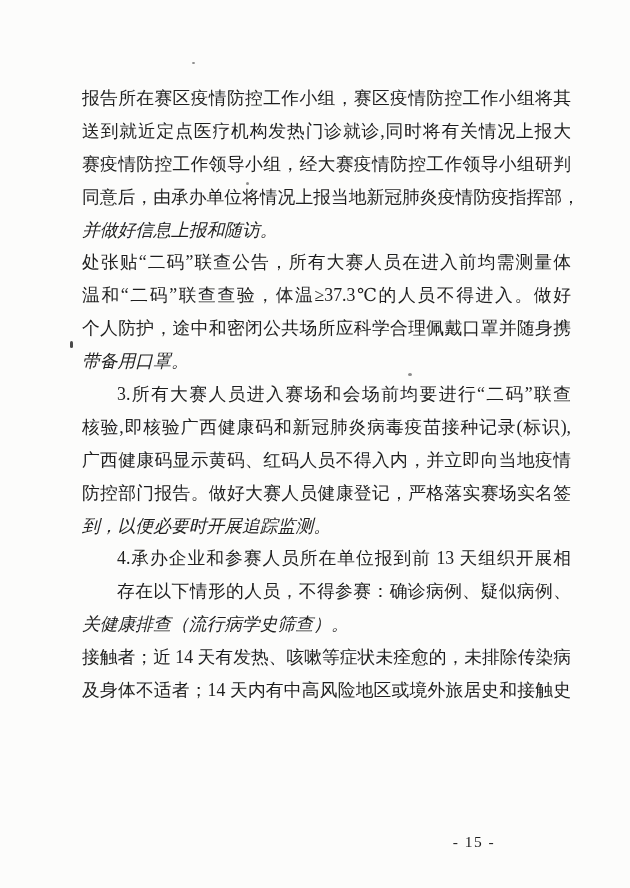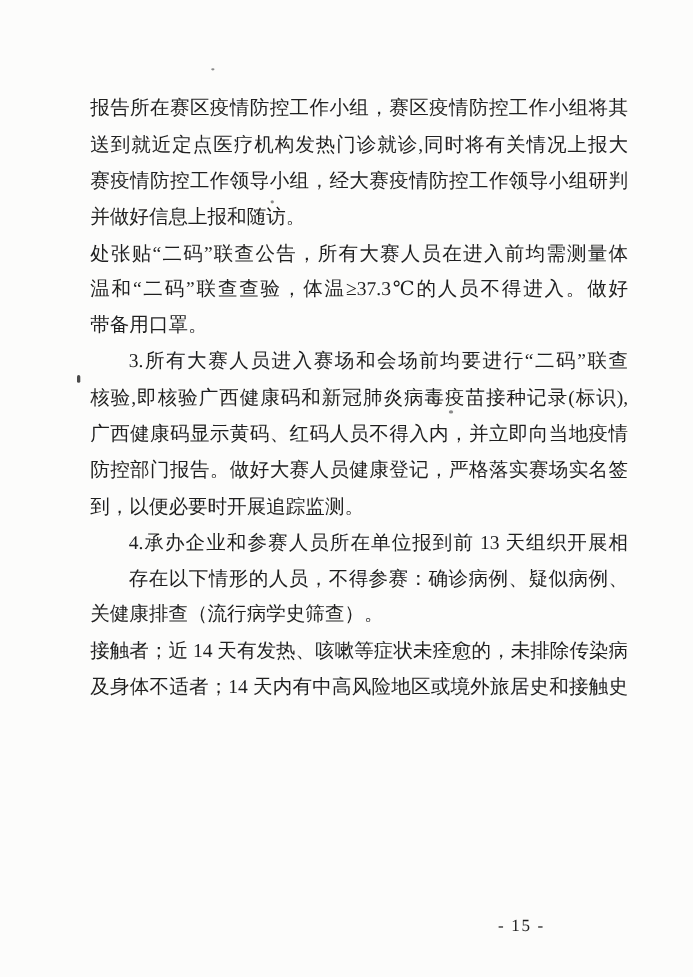--- a/index.html
+++ b/index.html
@@ -29,20 +29,21 @@
     line-height: var(--lh);
     white-space: nowrap;
     text-align: justify;
     text-align-last: justify;
     text-justify: inter-character;
     overflow: visible;
   }
   .line.para-end {
     text-align: left;
     text-align-last: left;
+    font-style: italic;
   }
   .line.indented { text-indent: 35px; }
   .footer {
     position: absolute;
     left: 400px; top: 833px; width: 148px;
     text-align: center;
     color: var(--ink);
     font-size: 15.5px;
     letter-spacing: 1.5px;
     font-weight: 500;
@@ -58,23 +59,25 @@
   .speck.s4 { left: 408px; top: 373px; width: 4px; height: 3px; }
 </style>
 </head>
 <body>
 
 <div class="page">
   <div class="text-block">
       <div class="line">报告所在赛区疫情防控工作小组，赛区疫情防控工作小组将其</div>
       <div class="line">送到就近定点医疗机构发热门诊就诊,同时将有关情况上报大</div>
       <div class="line">赛疫情防控工作领导小组，经大赛疫情防控工作领导小组研判</div>
+      <div class="line">同意后，由承办单位将情况上报当地新冠肺炎疫情防疫指挥部，</div>
       <div class="line para-end">并做好信息上报和随访。</div>
       <div class="line">处张贴“二码”联查公告，所有大赛人员在进入前均需测量体</div>
       <div class="line">温和“二码”联查查验，体温≥37.3℃的人员不得进入。做好</div>
+      <div class="line">个人防护，途中和密闭公共场所应科学合理佩戴口罩并随身携</div>
       <div class="line para-end">带备用口罩。</div>
       <div class="line indented">3.所有大赛人员进入赛场和会场前均要进行“二码”联查</div>
       <div class="line">核验,即核验广西健康码和新冠肺炎病毒疫苗接种记录(标识),</div>
       <div class="line">广西健康码显示黄码、红码人员不得入内，并立即向当地疫情</div>
       <div class="line">防控部门报告。做好大赛人员健康登记，严格落实赛场实名签</div>
       <div class="line para-end">到，以便必要时开展追踪监测。</div>
       <div class="line indented">4.承办企业和参赛人员所在单位报到前 13 天组织开展相</div>
       <div class="line indented">存在以下情形的人员，不得参赛：确诊病例、疑似病例、</div>
       <div class="line para-end">关健康排查（流行病学史筛查）。</div>
       <div class="line">接触者；近 14 天有发热、咳嗽等症状未痊愈的，未排除传染病</div>

